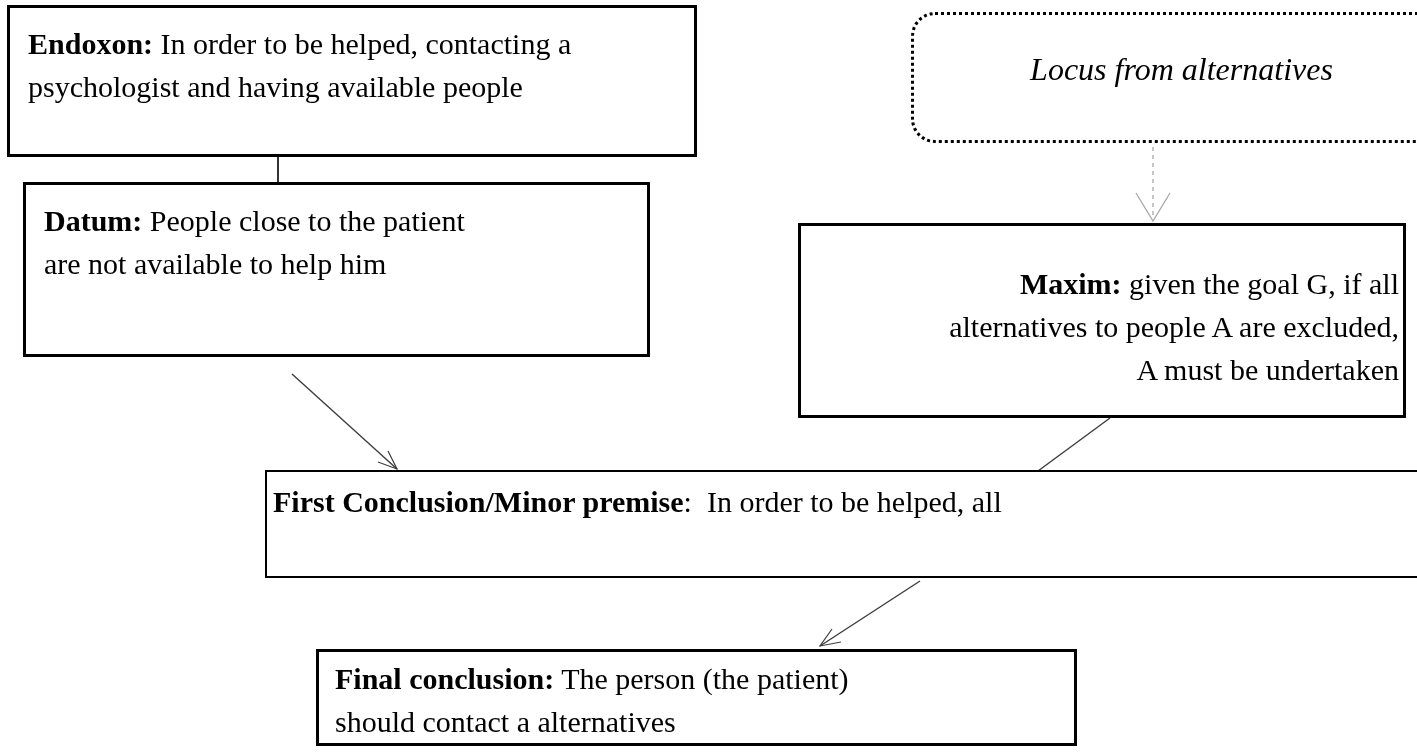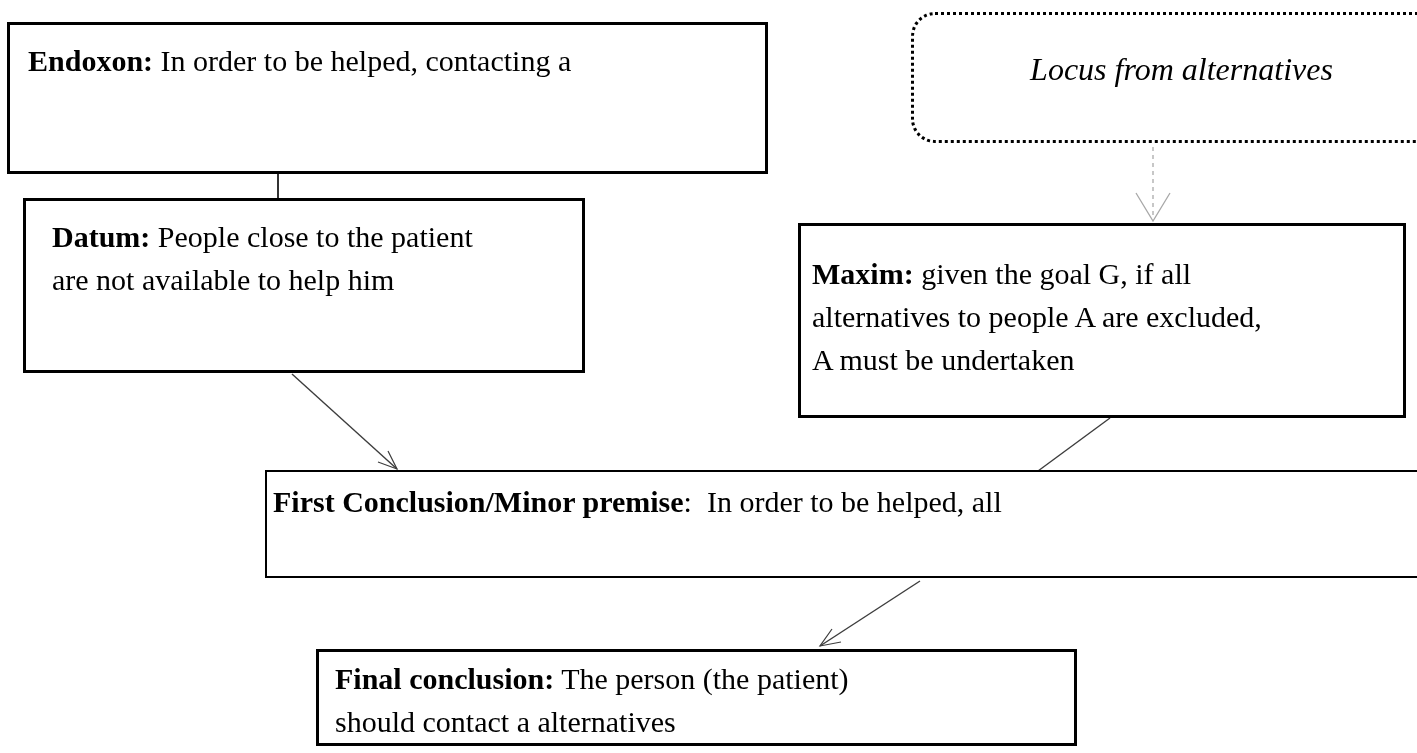--- a/index.html
+++ b/index.html
@@ -21,36 +21,36 @@
   .box {
     position: absolute;
     box-sizing: border-box;
     background: #ffffff;
     font-size: 30px;
   }
   .line { line-height: 43px; white-space: pre; }
   .b { font-weight: bold; }
 
   .endoxon {
-    left: 7px; top: 22px; width: 761px; height: 152px;
+    left: 7px; top: 5px; width: 690px; height: 152px;
     border: 3px solid #000; padding: 14px 20px 0 18px;
   }
   .locus {
     left: 911px; top: 12px; width: 541px; height: 131px;
     border: 3px dotted #000; border-radius: 24px;
     padding-top: 33px; text-align: center;
     font-style: italic; font-size: 32px;
   }
   .datum {
-    left: 23px; top: 198px; width: 562px; height: 175px;
-    border: 3px solid #000; padding: 14px 4px 0 26px;
+    left: 23px; top: 182px; width: 627px; height: 175px;
+    border: 3px solid #000; padding: 14px 4px 0 18px;
   }
   .maxim {
     left: 798px; top: 223px; width: 608px; height: 195px;
-    border: 3px solid #000; padding: 26px 4px 0 11px;
+    border: 3px solid #000; padding: 36px 4px 0 11px; text-align: right;
   }
   .first-conclusion {
     left: 265px; top: 470px; width: 1226px; height: 108px;
     border: 2px solid #000; padding: 8px 4px 0 6px;
   }
   .final-conclusion {
     left: 308px; top: 649px; width: 761px; height: 97px;
     border: 3px solid #000; padding: 5px 4px 0 16px; margin-left: 8px;
   }
 </style>
@@ -76,20 +76,21 @@
     <line x1="1110" y1="418" x2="1038" y2="471" stroke="#3d3d3d" stroke-width="1.4"></line>
 
     <g>
       <line x1="920" y1="581" x2="820" y2="646" stroke="#3d3d3d" stroke-width="1.4"></line>
       <polyline points="832,629 820,646 841,642" fill="none" stroke="#3d3d3d" stroke-width="1.2"></polyline>
     </g>
   </svg>
 
   <div class="box endoxon">
     <div class="line"><span class="b">Endoxon:</span><span> In order to be helped, contacting a</span></div>
+    <div class="line">psychologist and having available people</div>
   </div>
 
   <div class="box locus">
     <div class="line">Locus from alternatives</div>
   </div>
 
   <div class="box datum">
     <div class="line"><span class="b">Datum:</span><span> People close to the patient</span></div>
     <div class="line">are not available to help him</div>
   </div>

